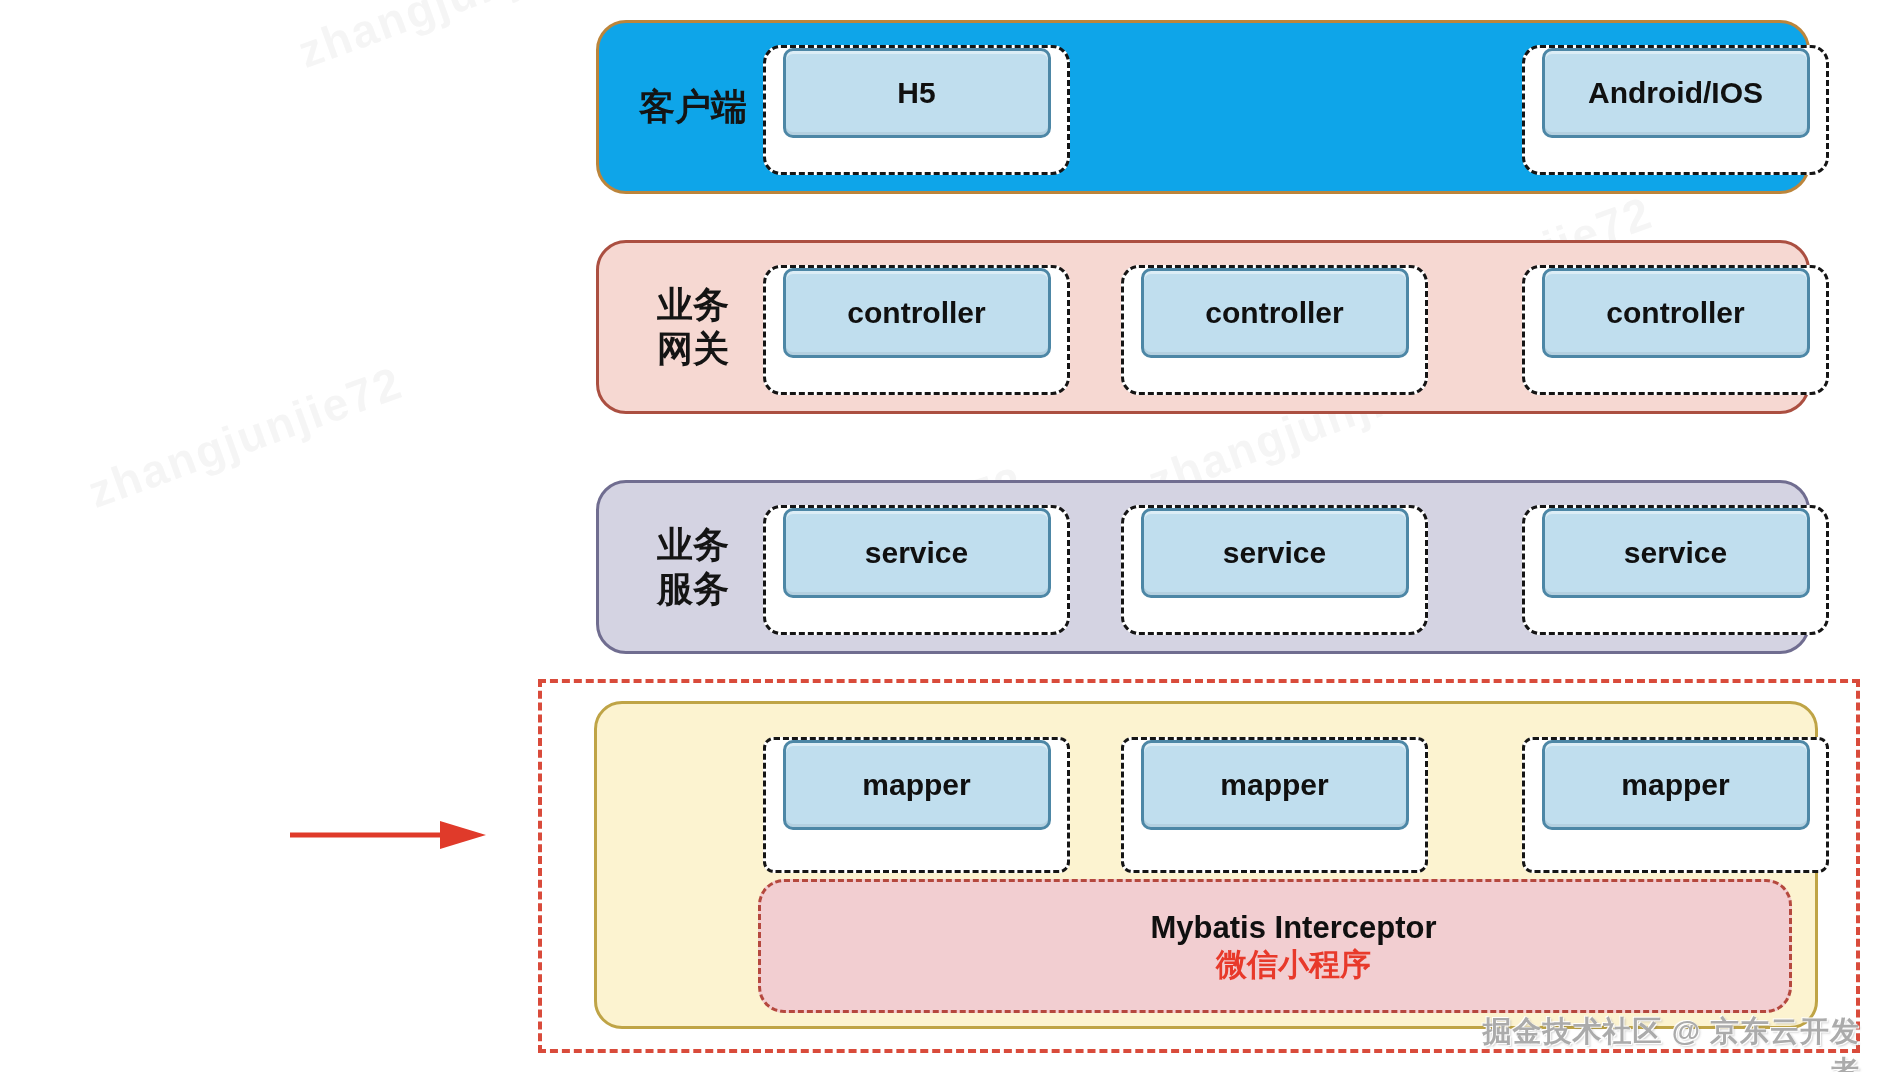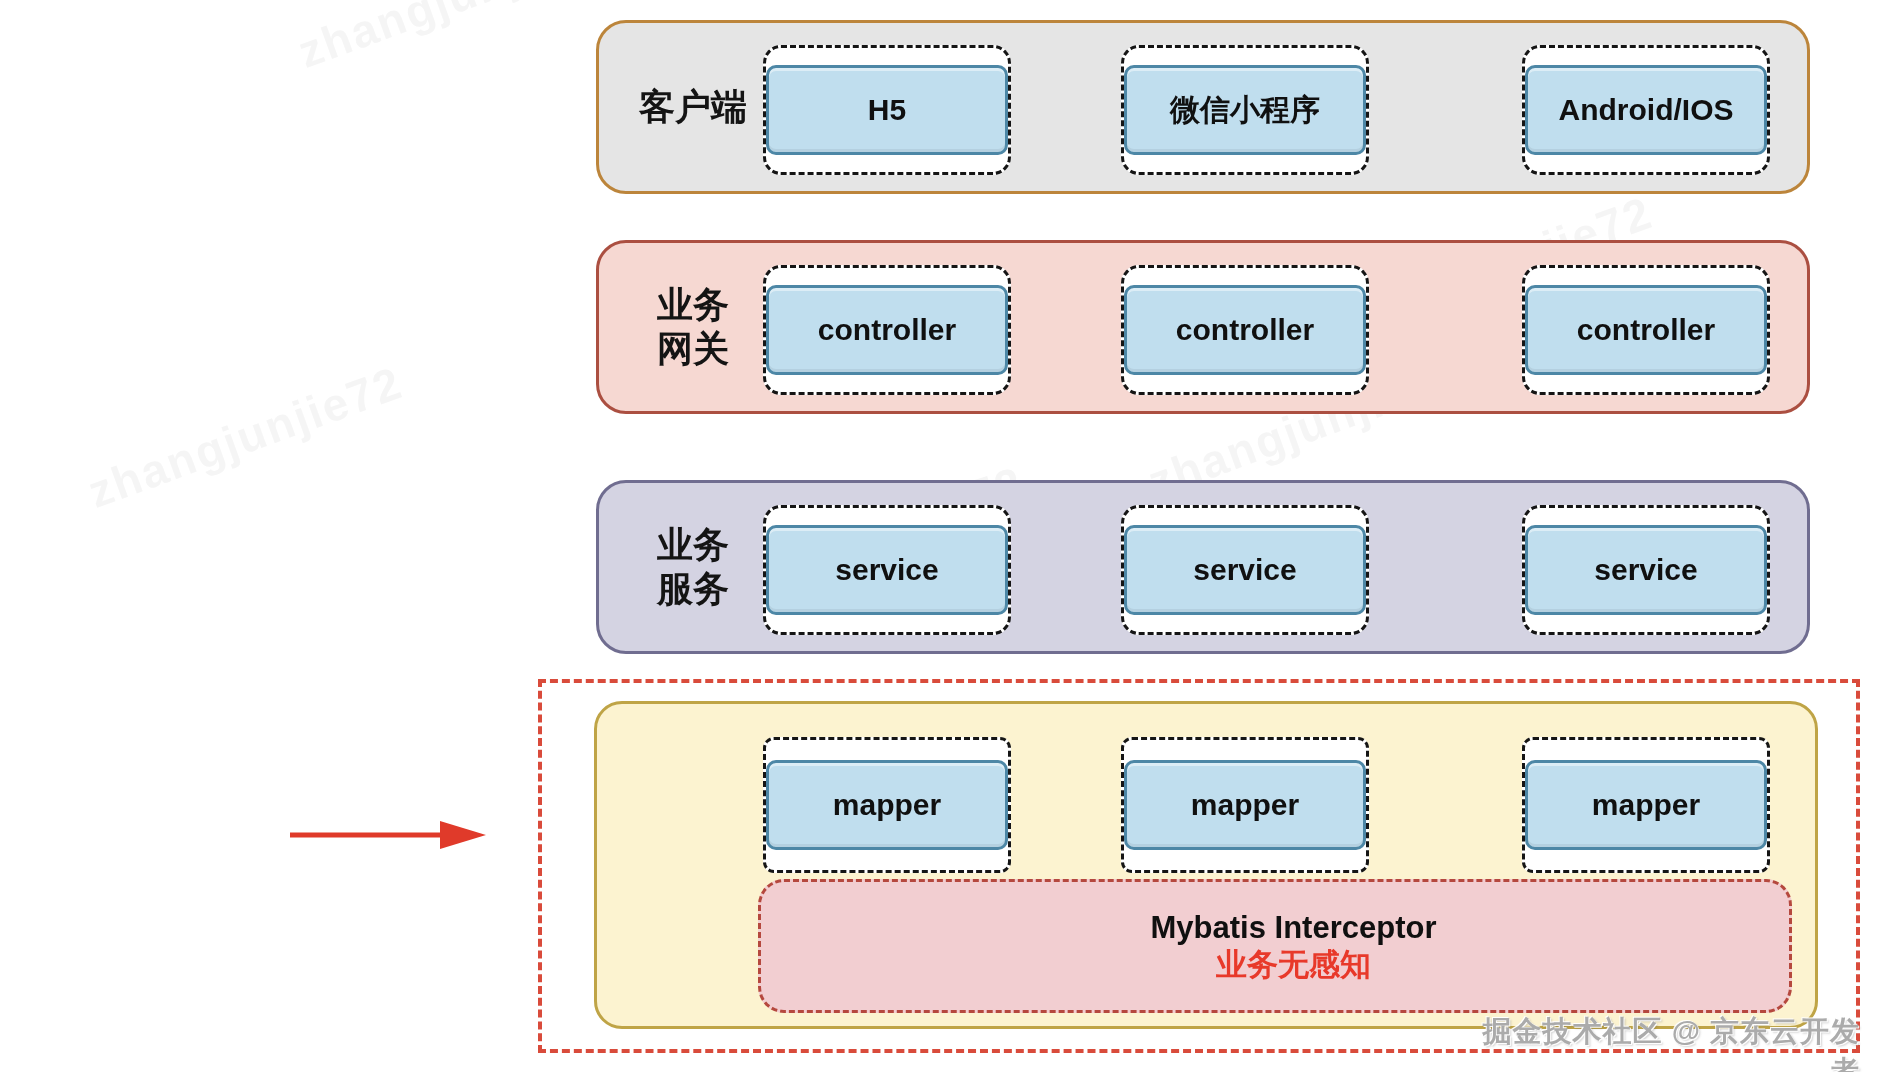--- a/index.html
+++ b/index.html
@@ -2,34 +2,34 @@
 <html><head>
 <meta charset="utf-8">
 <style>
   html,body{margin:0;padding:0;background:#ffffff;}
   body{font-family:"Liberation Sans","DejaVu Sans",sans-serif;}
   .stage{position:relative;width:1896px;height:1072px;background:#fff;overflow:hidden;}
 
   
   .layer{position:absolute;left:596px;width:1214px;height:174px;
          border:3px solid;border-radius:30px;box-sizing:border-box;}
-  .layer-client{top:20px;background:#e5e5e5;border-color:#bc853b;}
+  .layer-client{top:20px;background:#0ea5e9;border-color:#bc853b;}
   .layer-gateway{top:240px;background:#f6d8d2;border-color:#ab4f41;}
   .layer-service{top:480px;background:#d4d3e2;border-color:#706d90;}
   .layer-persistence{left:594px;top:701px;width:1224px;height:328px;
          background:#fcf3d0;border-color:#bfa446;border-radius:28px;}
 
   .layer-label{position:absolute;left:14px;top:0;bottom:0;width:160px;
          display:flex;align-items:center;justify-content:center;text-align:center;
          font-size:36px;font-weight:bold;color:#141414;line-height:1.22;white-space:pre-line;}
 
   
-  .slot{position:absolute;top:22px;width:248px;height:130px;background:#ffffff;
+  .slot{position:absolute;top:22px;width:307px;height:130px;background:#ffffff;
         border:3px dashed #151515;border-radius:18px;box-sizing:border-box;
-        display:flex;align-items:center;justify-content:center;}
+        display:flex;justify-content:center;}
   .s1{left:164px;} .s2{left:522px;} .s3{left:878px;margin-left:45px;}
   .layer-persistence .slot{top:33px;height:136px;border-radius:11px;}
   .layer-persistence .s1{left:166px;} .layer-persistence .s2{left:524px;} .layer-persistence .s3{left:880px;}
 
   
   .chip{width:268px;height:90px;background:#c0deee;border:3px solid #4d87a6;border-radius:10px;
         box-sizing:border-box;display:flex;align-items:center;justify-content:center;
         font-size:30px;font-weight:bold;color:#101010;
         box-shadow:inset 0 3px 0 rgba(255,255,255,.45), inset 0 -3px 0 rgba(0,0,0,.06);}
 
@@ -67,23 +67,20 @@
   <div class="wm" style="left:700px;top:505px;transform:rotate(-18deg);">zhangjunjie72</div>
   <div class="wm" style="left:1140px;top:400px;">zhangjunjie72</div>
   <div class="wm" style="left:290px;top:-30px;">zhangjunjie72</div>
   <div class="wm" style="left:1330px;top:240px;">zhangjunjie72</div>
 
   <div class="layer layer-client">
     <div class="layer-label">客户端</div>
     <div class="slot s1">
       <div class="chip">H5</div>
     </div>
-    <div class="slot s2">
-      <div class="chip">微信小程序</div>
-    </div>
     <div class="slot s3">
       <div class="chip">Android/IOS</div>
     </div>
   </div>
 
   <div class="layer layer-gateway">
     <div class="layer-label">业务
 网关</div>
     <div class="slot s1">
       <div class="chip">controller</div>
@@ -117,21 +114,21 @@
       <div class="chip">mapper</div>
     </div>
     <div class="slot s2">
       <div class="chip">mapper</div>
     </div>
     <div class="slot s3">
       <div class="chip">mapper</div>
     </div>
     <div class="interceptor">
       <div class="title">Mybatis Interceptor</div>
-      <div class="subtitle">业务无感知</div>
+      <div class="subtitle">微信小程序</div>
     </div>
   </div>
 
   <svg class="arrow" viewBox="0 0 200 34">
     <line x1="2" y1="17" x2="154" y2="17" stroke="#e03a2a" stroke-width="5"></line>
     <polygon points="152,3 198,17 152,31" fill="#e03a2a"></polygon>
   </svg>
 
   <div class="credit">掘金技术社区 @ 京东云开发者</div>
 

